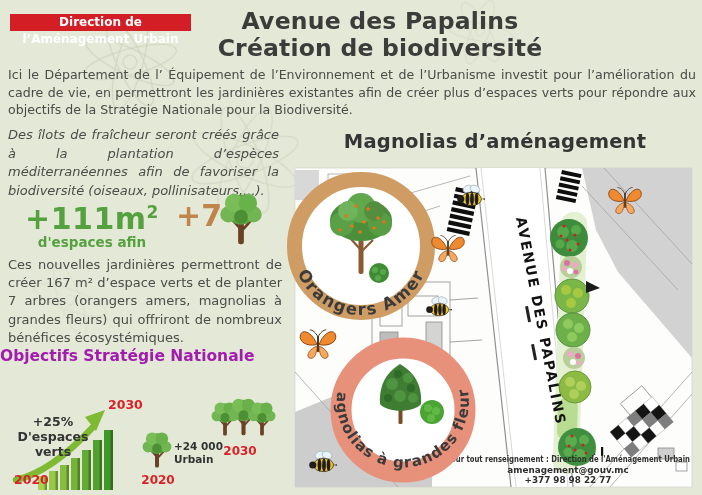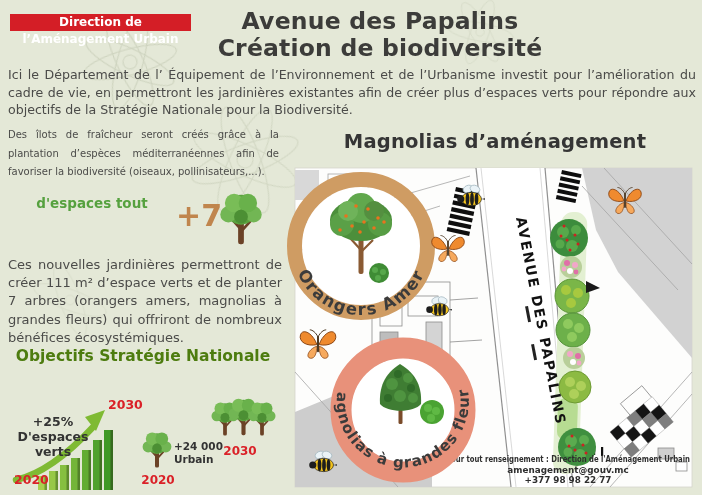--- a/index.html
+++ b/index.html
@@ -5,29 +5,29 @@
   html,body{margin:0;padding:0;background:#cfd4c2;}
   .page{position:relative;width:702px;height:495px;background:#e4e8d7;overflow:hidden;
         font-family:"DejaVu Sans",sans-serif;color:#4b4b49;}
   .abs{position:absolute;}
   .bgflowers{left:0;top:0;pointer-events:none;}
   .banner{left:10px;top:14px;width:181px;height:17px;background:#d41e26;color:#fff;
           font-size:12px;font-weight:bold;text-align:center;line-height:17px;}
   .title{left:160px;top:8px;width:440px;text-align:center;font-weight:bold;color:#3c3c3a;
          font-size:23.5px;line-height:27px;letter-spacing:.2px;}
   .intro{left:8px;top:66px;width:688px;font-size:12.6px;line-height:17.5px;text-align:justify;}
-  .para1{left:8px;top:126px;width:271px;font-size:10px;line-height:18.5px;text-align:justify;}
+  .para1{left:8px;top:126px;width:271px;font-size:13px;line-height:18.5px;text-align:justify;font-style:italic;}
   .para2{left:8px;top:256px;width:274px;font-size:13px;line-height:18.2px;text-align:justify;}
   .statgreen{left:14px;top:196px;width:156px;text-align:center;color:#56a13f;font-weight:bold;}
   .statgreen .val{font-size:30px;line-height:32px;letter-spacing:.5px;}
   .statgreen .val sup{font-size:17px;}
   .statgreen .lbl{font-size:13.5px;line-height:15px;}
   .statorange{left:176px;top:198px;font-size:30px;font-weight:bold;color:#c0854d;}
   .stattree{left:218px;top:192px;}
-  .objheading{left:0px;top:346px;width:286px;text-align:center;font-weight:bold;color:#4d7c0f;
+  .objheading{left:0px;top:346px;width:286px;text-align:left;font-weight:bold;color:#a21caf;
               font-size:15.5px;line-height:21px;}
   .principe{left:330px;top:130px;width:330px;text-align:center;font-weight:bold;color:#353535;
             font-size:19.5px;letter-spacing:.2px;}
   .chartsvg{left:8px;top:396px;}
   .mapsvg{left:280px;top:160px;}
   .goal-year{position:absolute;color:#da2128;font-weight:bold;font-size:12px;text-align:center;}
   .goal-label{position:absolute;color:#333;font-weight:bold;font-size:10.5px;line-height:13px;}
   svg{font-family:"DejaVu Sans",sans-serif;display:block;}
   svg text{font-family:"DejaVu Sans",sans-serif;}
 </style>
@@ -102,28 +102,29 @@
   <div class="abs banner">Direction de l’Aménagement Urbain</div>
   <div class="abs title">
     <div>Avenue des Papalins</div>
     <div>Création de biodiversité</div>
   </div>
   <p class="abs intro" style="margin:0">Ici le Département de l’ Équipement de l’Environnement et de l’Urbanisme investit pour l’amélioration du cadre de vie, en permettront les jardinières existantes afin de créer plus d’espaces verts pour répondre aux objectifs de la Stratégie Nationale pour la Biodiversité.</p>
 
   <p class="abs para1" style="margin:0">Des îlots de fraîcheur seront créés grâce à la plantation d’espèces méditerranéennes afin de favoriser la biodiversité (oiseaux, pollinisateurs,...).</p>
 
   <div class="abs statgreen">
-    <div class="lbl">d'espaces tout</div>
+    <div class="val"><span>+111m</span><sup>2</sup></div>
+    <div class="lbl">d'espaces afin</div>
   </div>
   <div class="abs statorange">+7</div>
   <svg class="abs stattree" width="46" height="54" viewBox="0 0 40 46">
       <use href="#sym-tree"></use>
     </svg>
 
-  <p class="abs para2" style="margin:0">Ces nouvelles jardinières permettront de créer 111 m² d’espace verts et de planter 7 arbres (orangers amers, magnolias à grandes fleurs) qui offriront de nombreux bénéfices écosystémiques.</p>
+  <p class="abs para2" style="margin:0">Ces nouvelles jardinières permettront de créer 167 m² d’espace verts et de planter 7 arbres (orangers amers, magnolias à grandes fleurs) qui offriront de nombreux bénéfices écosystémiques.</p>
 
   <div class="abs objheading">
     <div>Objectifs Stratégie Nationale</div>
   </div>
 
   <svg class="abs chartsvg" width="135" height="96" viewBox="0 0 135 96">
     <g>
       <rect x="30" y="80" width="9" height="14" fill="#a8d14e"></rect>
         <rect x="36.5" y="80" width="2.5" height="14" fill="#6f9a33"></rect>
       <rect x="41" y="75" width="9" height="19" fill="#97c847"></rect>

